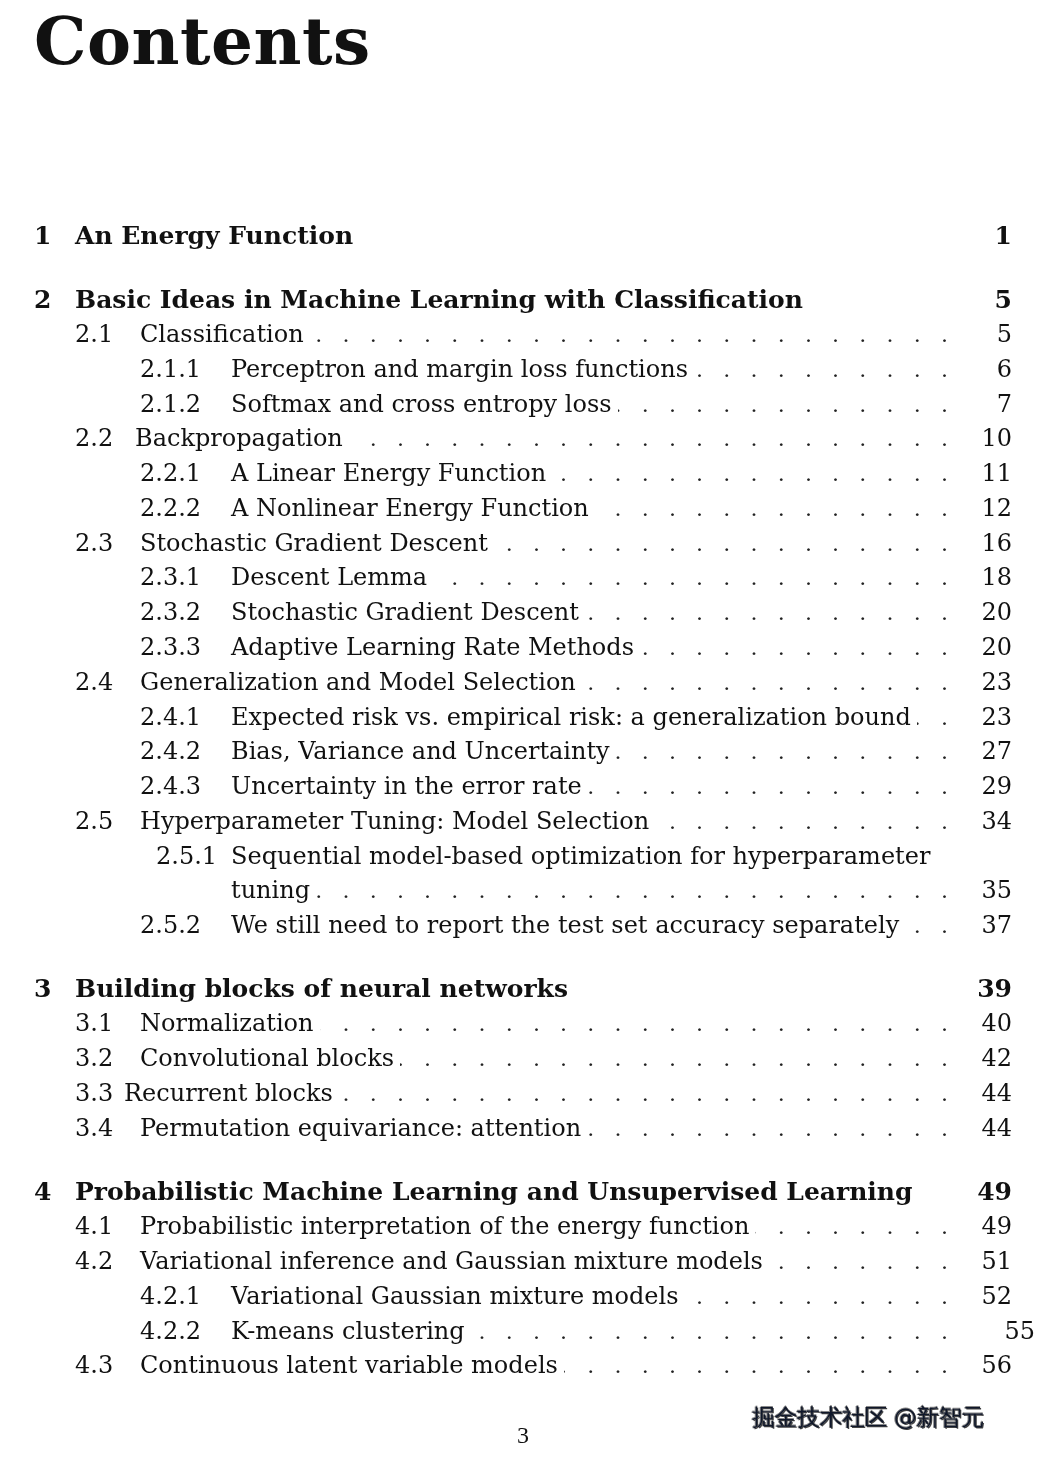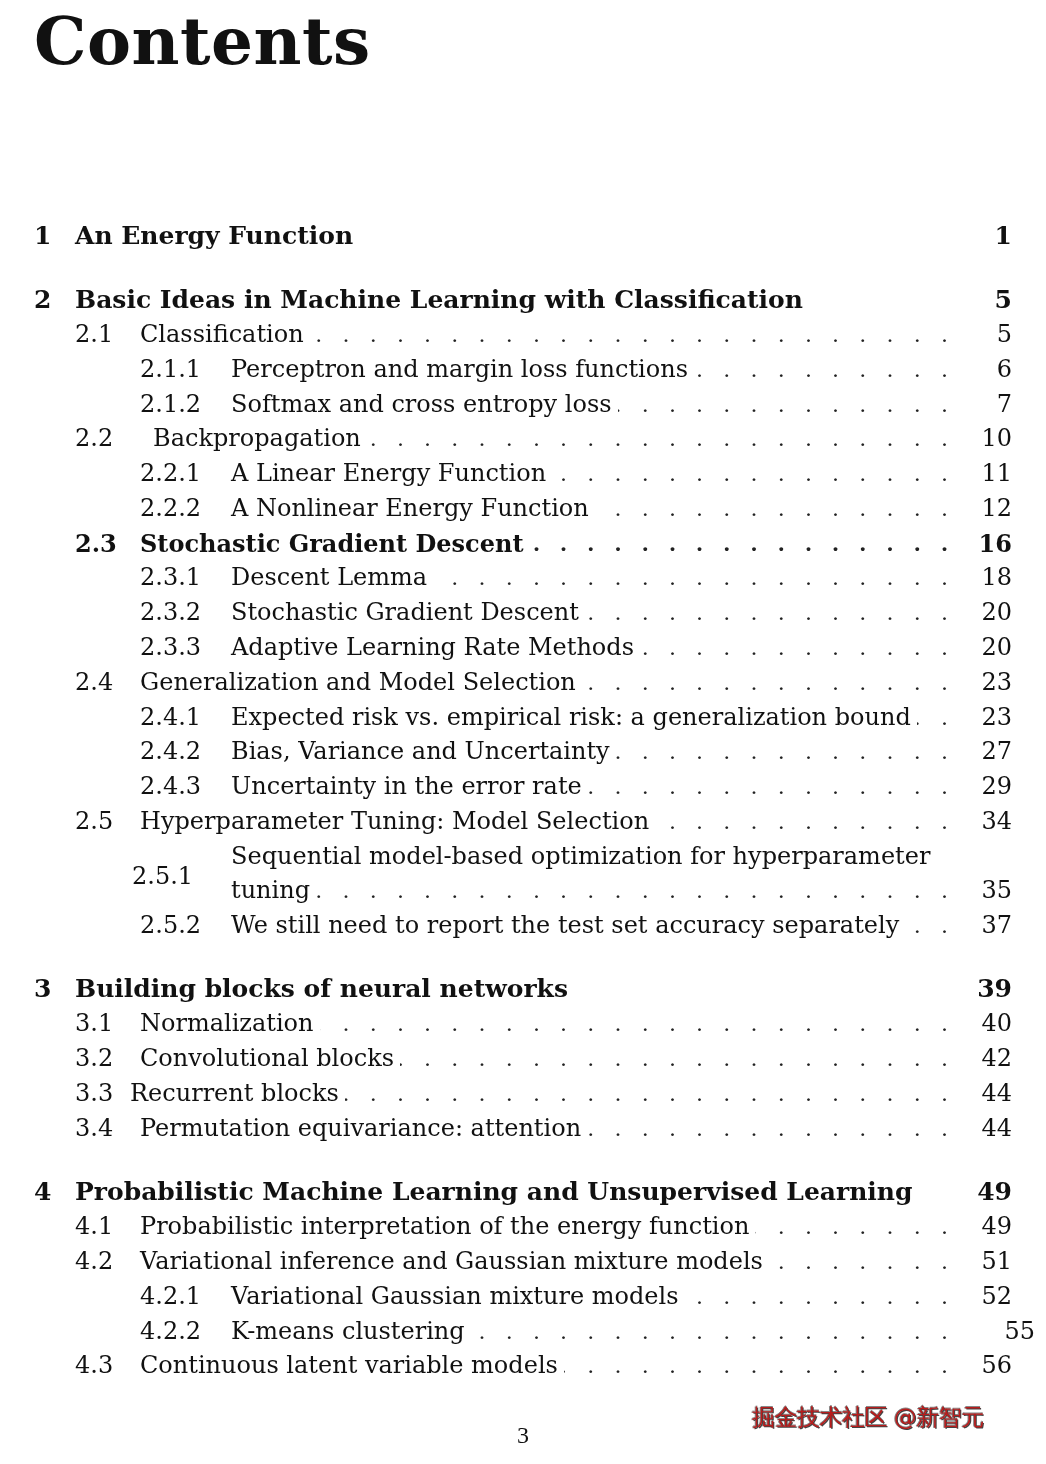--- a/index.html
+++ b/index.html
@@ -26,21 +26,21 @@
     letter-spacing: 0; color: #222;
     font-family: "Liberation Serif", serif;
   }
   .page { position: absolute; top: 0; right: 34px; text-align: right; background: #fff; padding-left: 6px; }
   .footer-page {
     position: absolute; top: 1422px; left: 0; width: 1046px; text-align: center;
     font-size: 24px; font-family: "Liberation Serif", serif;
   }
   .watermark {
     position: absolute; left: 752px; top: 1402px;
-    font-size: 23px; color: #b91c1c;
+    font-size: 23px; color: #0f172a;
     font-family: "DejaVu Sans", sans-serif;
     text-shadow: 1px 1px 0 #444, -1px 0 0 #888, 0 -1px 0 #888;
     letter-spacing: -0.5px;
   }
 </style>
 </head>
 <body>
 
 <div class="title">Contents</div>
 
@@ -69,36 +69,36 @@
     </div>
     <div class="row" style="top: 387px;">
       <span class="num" style="left: 140px;">2.1.2</span>
       <span class="dots" style="left: 231px; width: 724px; direction: rtl; letter-spacing: 7.6px;"> . . . . . . . . . . . . . . . . . . . . . . . . . . . . . . . . . . . . . . . . . . . . . . . . . . . . . . . . . . . . . . . . . . . . . . . . . . . . . . . .</span>
       <span class="text" style="left: 231px;">Softmax and cross entropy loss</span>
       <span class="page">7</span>
     </div>
     <div class="row" style="top: 421px;">
       <span class="num" style="left: 75px;">2.2</span>
       <span class="dots" style="left: 140px; width: 815px; direction: rtl; letter-spacing: 7.6px;"> . . . . . . . . . . . . . . . . . . . . . . . . . . . . . . . . . . . . . . . . . . . . . . . . . . . . . . . . . . . . . . . . . . . . . . . . . . . . . . . .</span>
-      <span class="text" style="left: 153px; text-align: right;">Backpropagation</span>
+      <span class="text" style="left: 135px; text-align: right;">Backpropagation</span>
       <span class="page">10</span>
     </div>
     <div class="row" style="top: 456px;">
       <span class="num" style="left: 140px;">2.2.1</span>
       <span class="dots" style="left: 231px; width: 724px; direction: rtl; letter-spacing: 7.6px;"> . . . . . . . . . . . . . . . . . . . . . . . . . . . . . . . . . . . . . . . . . . . . . . . . . . . . . . . . . . . . . . . . . . . . . . . . . . . . . . . .</span>
       <span class="text" style="left: 231px;">A Linear Energy Function</span>
       <span class="page">11</span>
     </div>
     <div class="row" style="top: 491px;">
       <span class="num" style="left: 140px;">2.2.2</span>
       <span class="dots" style="left: 231px; width: 724px; direction: rtl; letter-spacing: 7.6px;"> . . . . . . . . . . . . . . . . . . . . . . . . . . . . . . . . . . . . . . . . . . . . . . . . . . . . . . . . . . . . . . . . . . . . . . . . . . . . . . . .</span>
       <span class="text" style="left: 231px;">A Nonlinear Energy Function</span>
       <span class="page">12</span>
     </div>
-    <div class="row" style="top: 526px; font-weight: bold;">
+    <div class="row" style="top: 526px;">
       <span class="num" style="left: 75px;">2.3</span>
       <span class="dots" style="left: 140px; width: 815px; direction: rtl; letter-spacing: 7.6px;"> . . . . . . . . . . . . . . . . . . . . . . . . . . . . . . . . . . . . . . . . . . . . . . . . . . . . . . . . . . . . . . . . . . . . . . . . . . . . . . . .</span>
       <span class="text" style="left: 140px;">Stochastic Gradient Descent</span>
       <span class="page">16</span>
     </div>
     <div class="row" style="top: 560px;">
       <span class="num" style="left: 140px;">2.3.1</span>
       <span class="dots" style="left: 231px; width: 724px; direction: rtl; letter-spacing: 7.6px;"> . . . . . . . . . . . . . . . . . . . . . . . . . . . . . . . . . . . . . . . . . . . . . . . . . . . . . . . . . . . . . . . . . . . . . . . . . . . . . . . .</span>
       <span class="text" style="left: 231px;">Descent Lemma</span>
       <span class="page">18</span>
@@ -139,21 +139,21 @@
       <span class="text" style="left: 231px;">Uncertainty in the error rate</span>
       <span class="page">29</span>
     </div>
     <div class="row" style="top: 804px;">
       <span class="num" style="left: 75px;">2.5</span>
       <span class="dots" style="left: 140px; width: 815px; direction: rtl; letter-spacing: 7.6px;"> . . . . . . . . . . . . . . . . . . . . . . . . . . . . . . . . . . . . . . . . . . . . . . . . . . . . . . . . . . . . . . . . . . . . . . . . . . . . . . . .</span>
       <span class="text" style="left: 140px;">Hyperparameter Tuning: Model Selection</span>
       <span class="page">34</span>
     </div>
     <div class="row" style="top: 839px;">
-      <span class="num" style="left: 132px; margin-top: 20px;">2.5.1</span>
+      <span class="num" style="left: 156px;">2.5.1</span>
       <span class="text" style="left: 231px;">Sequential model-based optimization for hyperparameter</span>
     </div>
     <div class="row" style="top: 873px;">
       <span class="dots" style="left: 231px; width: 724px; direction: rtl; letter-spacing: 7.6px;"> . . . . . . . . . . . . . . . . . . . . . . . . . . . . . . . . . . . . . . . . . . . . . . . . . . . . . . . . . . . . . . . . . . . . . . . . . . . . . . . .</span>
       <span class="text" style="left: 231px;">tuning</span>
       <span class="page">35</span>
     </div>
     <div class="row" style="top: 908px;">
       <span class="num" style="left: 140px;">2.5.2</span>
       <span class="dots" style="left: 231px; width: 724px; direction: rtl; letter-spacing: 7.6px;"> . . . . . . . . . . . . . . . . . . . . . . . . . . . . . . . . . . . . . . . . . . . . . . . . . . . . . . . . . . . . . . . . . . . . . . . . . . . . . . . .</span>
@@ -173,21 +173,21 @@
     </div>
     <div class="row" style="top: 1041px;">
       <span class="num" style="left: 75px;">3.2</span>
       <span class="dots" style="left: 140px; width: 815px; direction: rtl; letter-spacing: 7.6px;"> . . . . . . . . . . . . . . . . . . . . . . . . . . . . . . . . . . . . . . . . . . . . . . . . . . . . . . . . . . . . . . . . . . . . . . . . . . . . . . . .</span>
       <span class="text" style="left: 140px;">Convolutional blocks</span>
       <span class="page">42</span>
     </div>
     <div class="row" style="top: 1076px;">
       <span class="num" style="left: 75px;">3.3</span>
       <span class="dots" style="left: 140px; width: 815px; direction: rtl; letter-spacing: 7.6px;"> . . . . . . . . . . . . . . . . . . . . . . . . . . . . . . . . . . . . . . . . . . . . . . . . . . . . . . . . . . . . . . . . . . . . . . . . . . . . . . . .</span>
-      <span class="text" style="left: 130px; text-align: right;">Recurrent blocks</span>
+      <span class="text" style="left: 124px; text-align: right;">Recurrent blocks</span>
       <span class="page">44</span>
     </div>
     <div class="row" style="top: 1111px;">
       <span class="num" style="left: 75px;">3.4</span>
       <span class="dots" style="left: 140px; width: 815px; direction: rtl; letter-spacing: 7.6px;"> . . . . . . . . . . . . . . . . . . . . . . . . . . . . . . . . . . . . . . . . . . . . . . . . . . . . . . . . . . . . . . . . . . . . . . . . . . . . . . . .</span>
       <span class="text" style="left: 140px;">Permutation equivariance: attention</span>
       <span class="page">44</span>
     </div>
     <div class="row chapter" style="top: 1174px;">
       <span class="num" style="left: 34px;">4</span>

